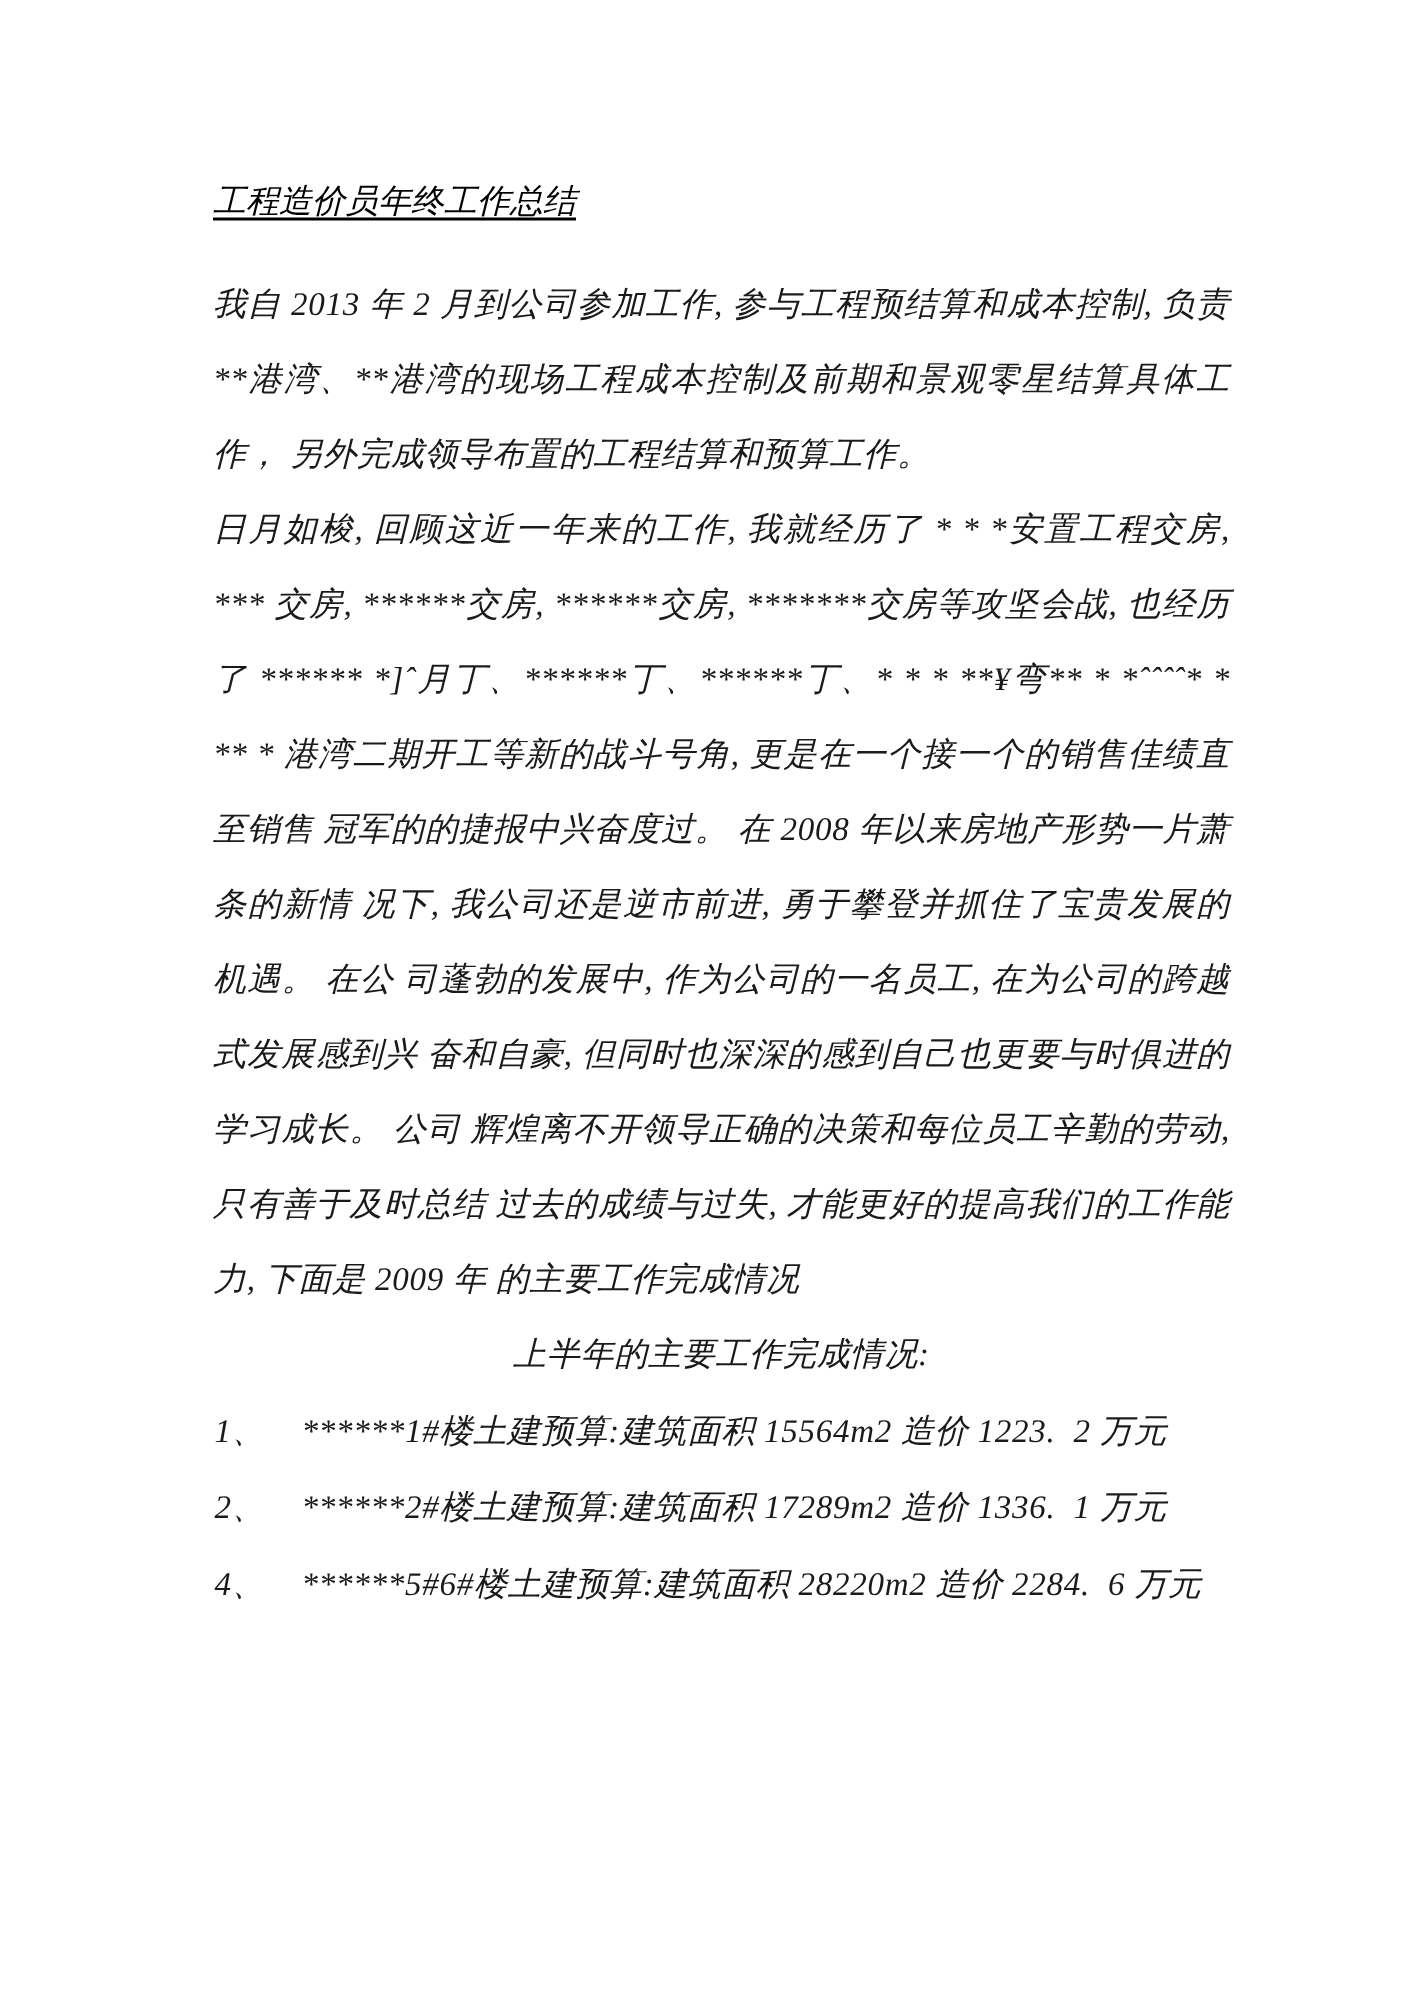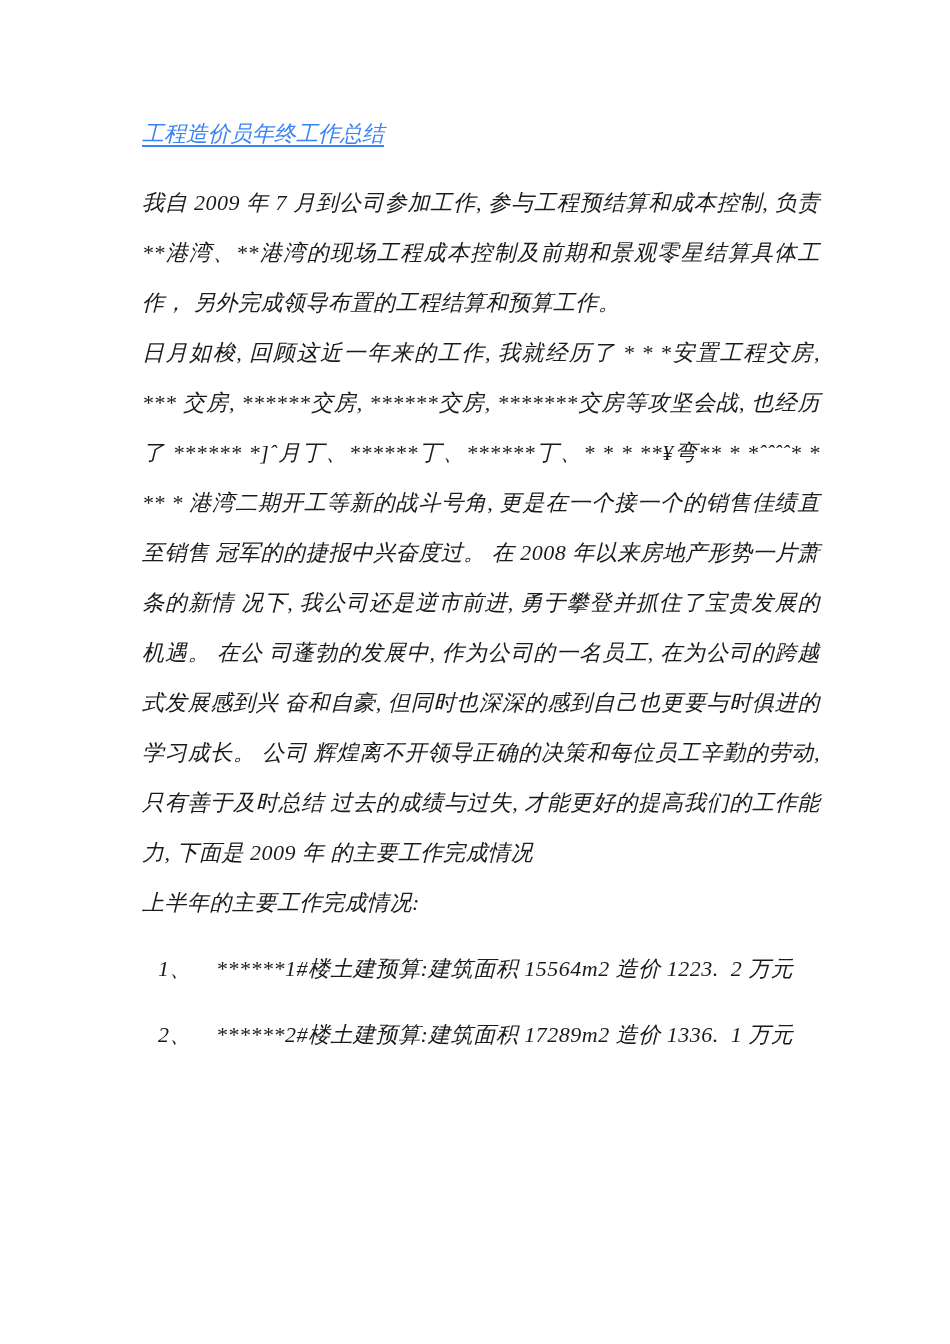--- a/index.html
+++ b/index.html
@@ -18,36 +18,36 @@
     font-family: "Liberation Serif", "DejaVu Serif", serif;
     font-style: italic;
     color: #1a1a1a;
   }
   .doc-title {
     margin: 0 0 28px 0;
     font-size: 22px;
     font-weight: normal;
     font-style: italic;
     line-height: 32px;
-    color: #3b82f6;
+    color: #000000;
     text-decoration: underline;
     text-underline-offset: 4px;
   }
   .para {
     margin: 0;
     font-size: 22px;
     line-height: 50px;
     text-align: justify;
     letter-spacing: 0.5px;
   }
   .para.no-justify {
-    text-align: left;
+    text-align: center;
   }
   .list-item {
-    margin: 16px;
+    margin: 1px;
     font-size: 22px;
     line-height: 50px;
     text-align: justify;
     letter-spacing: 0.5px;
   }
   .item-num {
     font-style: italic;
   }
   .item-num.upright {
     font-style: normal;
@@ -58,30 +58,33 @@
     width: 24px;
   }
 </style>
 </head>
 <body>
 
 <div class="page">
 
   <h1 class="doc-title">工程造价员年终工作总结</h1>
 
-  <p class="para">我自 2009 年 7 月到公司参加工作, 参与工程预结算和成本控制, 负责 **港湾、**港湾的现场工程成本控制及前期和景观零星结算具体工作， 另外完成领导布置的工程结算和预算工作。</p>
+  <p class="para">我自 2013 年 2 月到公司参加工作, 参与工程预结算和成本控制, 负责 **港湾、**港湾的现场工程成本控制及前期和景观零星结算具体工作， 另外完成领导布置的工程结算和预算工作。</p>
 
   <p class="para">日月如梭, 回顾这近一年来的工作, 我就经历了 * * *安置工程交房, *** 交房, ******交房, ******交房, *******交房等攻坚会战, 也经历了 ****** *]ˆ月丁、******丁、******丁、* * * **¥弯** * *ˆˆˆˆ* * ** * 港湾二期开工等新的战斗号角, 更是在一个接一个的销售佳绩直至销售 冠军的的捷报中兴奋度过。 在 2008 年以来房地产形势一片萧条的新情 况下, 我公司还是逆市前进, 勇于攀登并抓住了宝贵发展的机遇。 在公 司蓬勃的发展中, 作为公司的一名员工, 在为公司的跨越式发展感到兴 奋和自豪, 但同时也深深的感到自己也更要与时俱进的学习成长。 公司 辉煌离不开领导正确的决策和每位员工辛勤的劳动, 只有善于及时总结 过去的成绩与过失, 才能更好的提高我们的工作能力, 下面是 2009 年 的主要工作完成情况</p>
 
   <p class="para no-justify">上半年的主要工作完成情况:</p>
 
   <p class="list-item">
     <span class="item-num">1、</span><span class="tab-gap"></span><span>******1#楼土建预算:建筑面积 15564m2 造价 1223.&nbsp; 2 万元</span>
   </p>
 
   <p class="list-item">
     <span class="item-num">2、</span><span class="tab-gap"></span><span>******2#楼土建预算:建筑面积 17289m2 造价 1336.&nbsp; 1 万元</span>
   </p>
 
 
+  <p class="list-item">
+    <span class="item-num">4、</span><span class="tab-gap"></span><span>******5#6#楼土建预算:建筑面积 28220m2 造价 2284.&nbsp; 6 万元</span>
+  </p>
 
 
 </div>
 
 </body></html>

